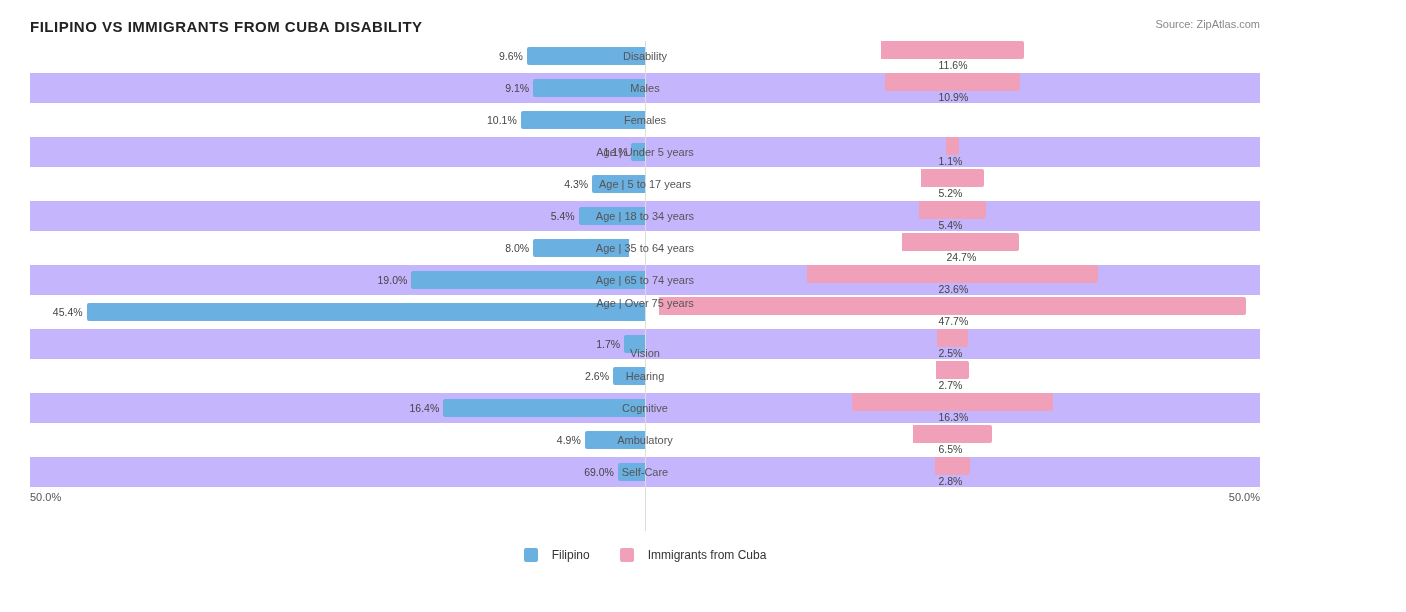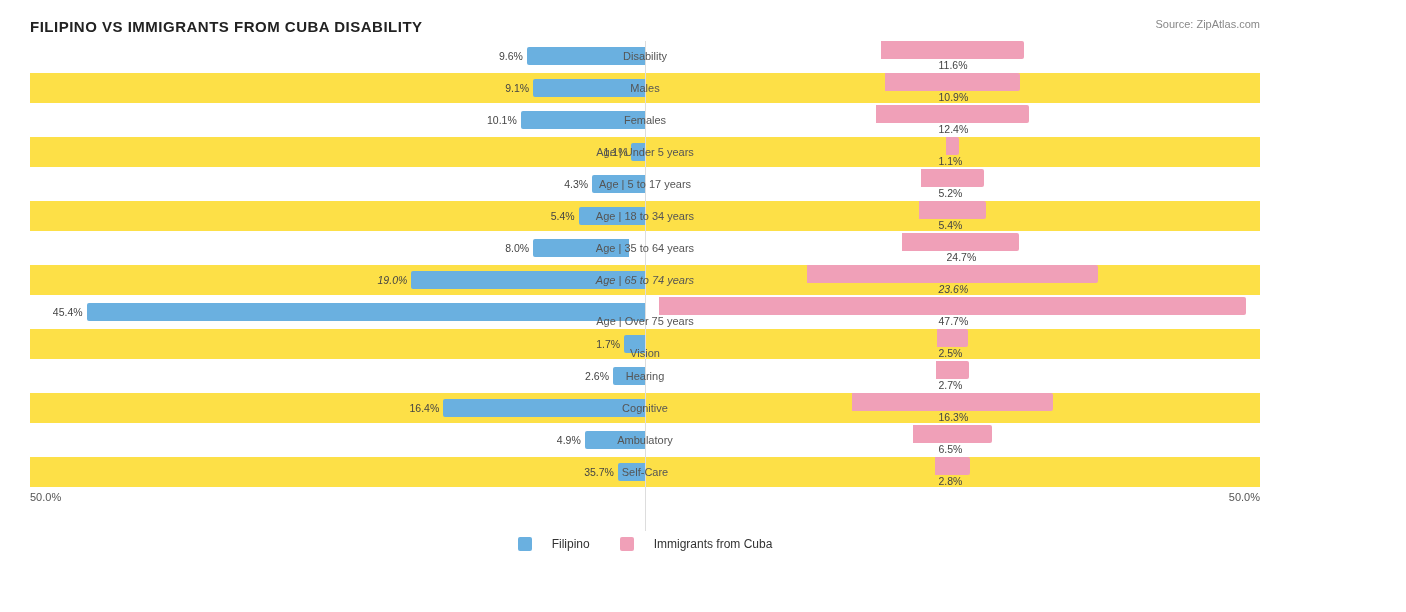--- a/index.html
+++ b/index.html
@@ -38,21 +38,21 @@
       margin-top: 4px;
     }
     .bar-row {
       display: flex;
       align-items: center;
       height: 30px;
       margin-bottom: 2px;
       position: relative;
     }
     .bar-row.shaded {
-      background: #fde047;
+      background: #c4b5fd;
     }
     
     .bar-left-section {
       width: 50%;
       display: flex;
       align-items: center;
       justify-content: flex-end;
       height: 100%;
       position: relative;
     }
@@ -132,21 +132,22 @@
       display: flex;
       justify-content: center;
       gap: 30px;
       margin-top: 6px;
       font-size: 12px;
       color: #333;
     }
     .legend-item {
       display: flex;
       align-items: center;
-      gap: 20px;
+      gap: 14px;
+      margin-top: 11px;
     }
     .legend-box {
       width: 14px;
       height: 14px;
       border-radius: 2px;
     }
     .center-divider {
       position: absolute;
       left: 50%;
       top: 0;
@@ -186,24 +187,20 @@
             <div class="bar-pink" style="width: 21.8%; height: 18px; background: rgb(240, 160, 184); border-radius: 0px 2px 2px 0px;"></div>
             <span class="val-right">10.9%</span>
           </div>
           <div class="label-center" style="position: absolute; left: 50%; transform: translateX(-50%); font-size: 11px; color: rgb(85, 85, 85); white-space: nowrap; z-index: 10; pointer-events: none;">Males</div>
         </div>
         <div class="bar-row" style="position: relative; display: flex; align-items: center; height: 30px; margin-bottom: 2px;">
           <div class="bar-left-section">
             <span class="val-left">10.1%</span>
             <div class="bar-blue" style="width: 20.2%; height: 18px; background: rgb(106, 176, 224); border-radius: 2px 0px 0px 2px;"></div>
           </div>
-          <div class="bar-right-section">
-            <div class="bar-pink" style="width: 24.8%; height: 18px; background: rgb(240, 160, 184); border-radius: 0px 2px 2px 0px;"></div>
-            <span class="val-right">12.4%</span>
-          </div>
           <div class="label-center" style="position: absolute; left: 50%; transform: translateX(-50%); font-size: 11px; color: rgb(85, 85, 85); white-space: nowrap; z-index: 10; pointer-events: none;">Females</div>
         </div>
         <div class="bar-row shaded" style="position: relative; display: flex; align-items: center; height: 30px; margin-bottom: 2px;">
           <div class="bar-left-section">
             <span class="val-left">1.1%</span>
             <div class="bar-blue" style="width: 2.2%; height: 18px; background: rgb(106, 176, 224); border-radius: 2px 0px 0px 2px;"></div>
           </div>
           <div class="bar-right-section">
             <div class="bar-pink" style="width: 2.2%; height: 18px; background: rgb(240, 160, 184); border-radius: 0px 2px 2px 0px;"></div>
             <span class="val-right">1.1%</span>
@@ -236,32 +233,32 @@
           <div class="bar-left-section">
             <span class="val-left">8.0%</span>
             <div class="bar-blue" style="width: 16%; height: 18px; background: rgb(106, 176, 224); border-radius: 2px 0px 0px 2px;"></div>
           </div>
           <div class="bar-right-section">
             <div class="bar-pink" style="width: 19.4%; height: 18px; background: rgb(240, 160, 184); border-radius: 0px 2px 2px 0px;"></div>
             <span class="val-right">24.7%</span>
           </div>
           <div class="label-center" style="position: absolute; left: 50%; transform: translateX(-50%); font-size: 11px; color: rgb(85, 85, 85); white-space: nowrap; z-index: 10; pointer-events: none;">Age | 35 to 64 years</div>
         </div>
-        <div class="bar-row shaded" style="position: relative; display: flex; align-items: center; height: 30px; margin-bottom: 2px; font-style: italic;">
+        <div class="bar-row shaded" style="position: relative; display: flex; align-items: center; height: 30px; margin-bottom: 2px;">
           <div class="bar-left-section">
             <span class="val-left">19.0%</span>
             <div class="bar-blue" style="width: 38%; height: 18px; background: rgb(106, 176, 224); border-radius: 2px 0px 0px 2px;"></div>
           </div>
           <div class="bar-right-section">
             <div class="bar-pink" style="width: 47.2%; height: 18px; background: rgb(240, 160, 184); border-radius: 0px 2px 2px 0px;"></div>
             <span class="val-right">23.6%</span>
           </div>
           <div class="label-center" style="position: absolute; left: 50%; transform: translateX(-50%); font-size: 11px; color: rgb(85, 85, 85); white-space: nowrap; z-index: 10; pointer-events: none;">Age | 65 to 74 years</div>
         </div>
-        <div class="bar-row" style="position: relative; display: flex; align-items: flex-end; height: 30px; margin-bottom: 2px;">
+        <div class="bar-row" style="position: relative; display: flex; align-items: flex-start; height: 30px; margin-bottom: 2px;">
           <div class="bar-left-section">
             <span class="val-left">45.4%</span>
             <div class="bar-blue" style="width: 90.8%; height: 18px; background: rgb(106, 176, 224); border-radius: 2px 0px 0px 2px;"></div>
           </div>
           <div class="bar-right-section">
             <div class="bar-pink" style="width: 95.4%; height: 18px; background: rgb(240, 160, 184); border-radius: 0px 2px 2px 0px;"></div>
             <span class="val-right">47.7%</span>
           </div>
           <div class="label-center" style="position: absolute; left: 50%; transform: translateX(-50%); font-size: 11px; color: rgb(85, 85, 85); white-space: nowrap; z-index: 10; pointer-events: none;">Age | Over 75 years</div>
         </div>
@@ -304,21 +301,21 @@
             <div class="bar-blue" style="width: 9.8%; height: 18px; background: rgb(106, 176, 224); border-radius: 2px 0px 0px 2px;"></div>
           </div>
           <div class="bar-right-section">
             <div class="bar-pink" style="width: 13%; height: 18px; background: rgb(240, 160, 184); border-radius: 0px 2px 2px 0px;"></div>
             <span class="val-right">6.5%</span>
           </div>
           <div class="label-center" style="position: absolute; left: 50%; transform: translateX(-50%); font-size: 11px; color: rgb(85, 85, 85); white-space: nowrap; z-index: 10; pointer-events: none;">Ambulatory</div>
         </div>
         <div class="bar-row shaded" style="position: relative; display: flex; align-items: center; height: 30px; margin-bottom: 2px;">
           <div class="bar-left-section">
-            <span class="val-left">35.7%</span>
+            <span class="val-left">69.0%</span>
             <div class="bar-blue" style="width: 4.4%; height: 18px; background: rgb(106, 176, 224); border-radius: 2px 0px 0px 2px;"></div>
           </div>
           <div class="bar-right-section">
             <div class="bar-pink" style="width: 5.6%; height: 18px; background: rgb(240, 160, 184); border-radius: 0px 2px 2px 0px;"></div>
             <span class="val-right">2.8%</span>
           </div>
           <div class="label-center" style="position: absolute; left: 50%; transform: translateX(-50%); font-size: 11px; color: rgb(85, 85, 85); white-space: nowrap; z-index: 10; pointer-events: none;">Self-Care</div>
         </div>
       </div>
 

